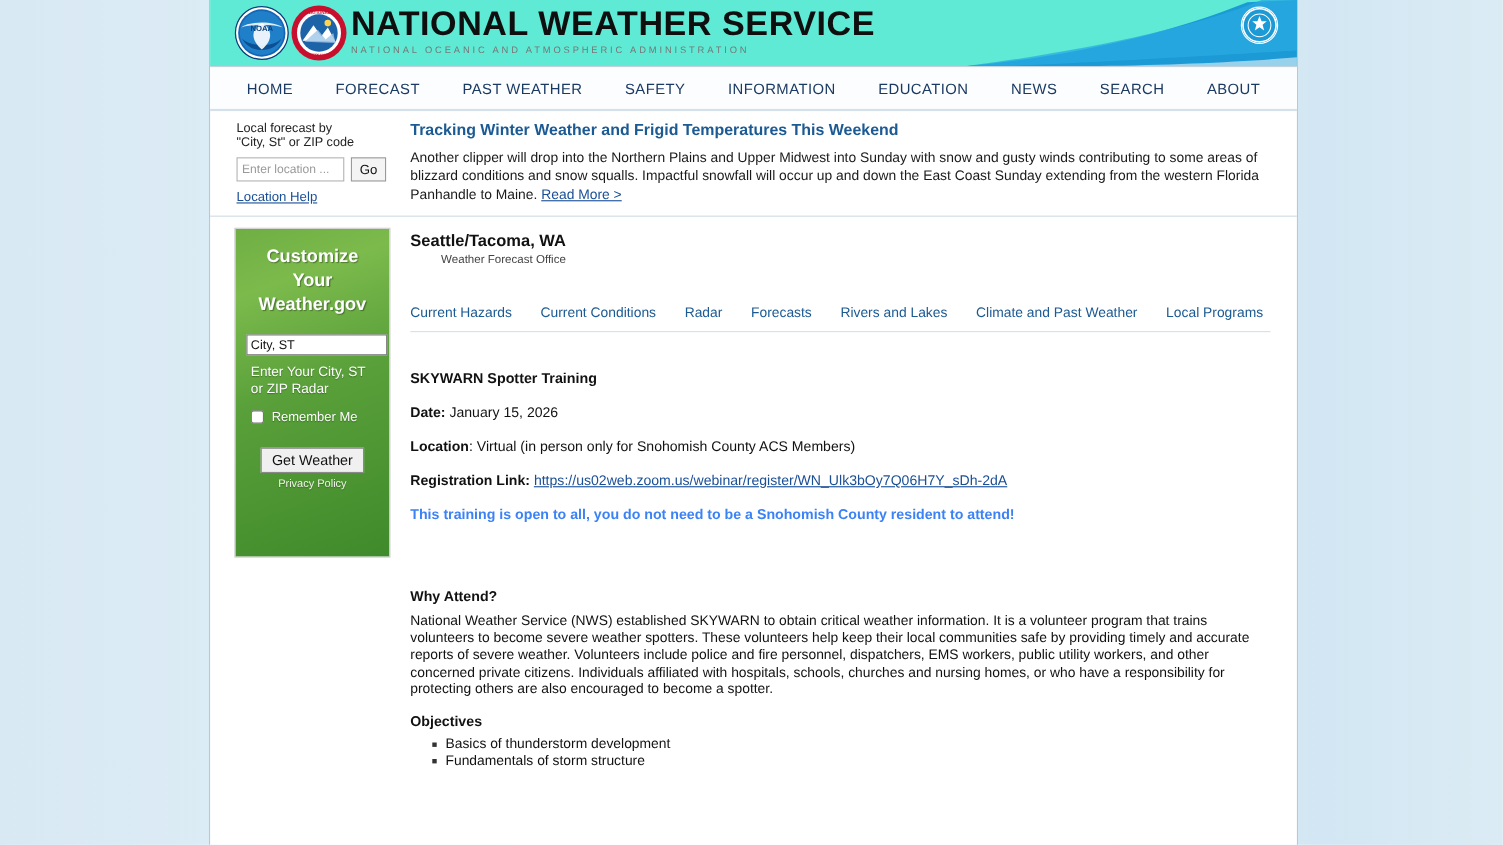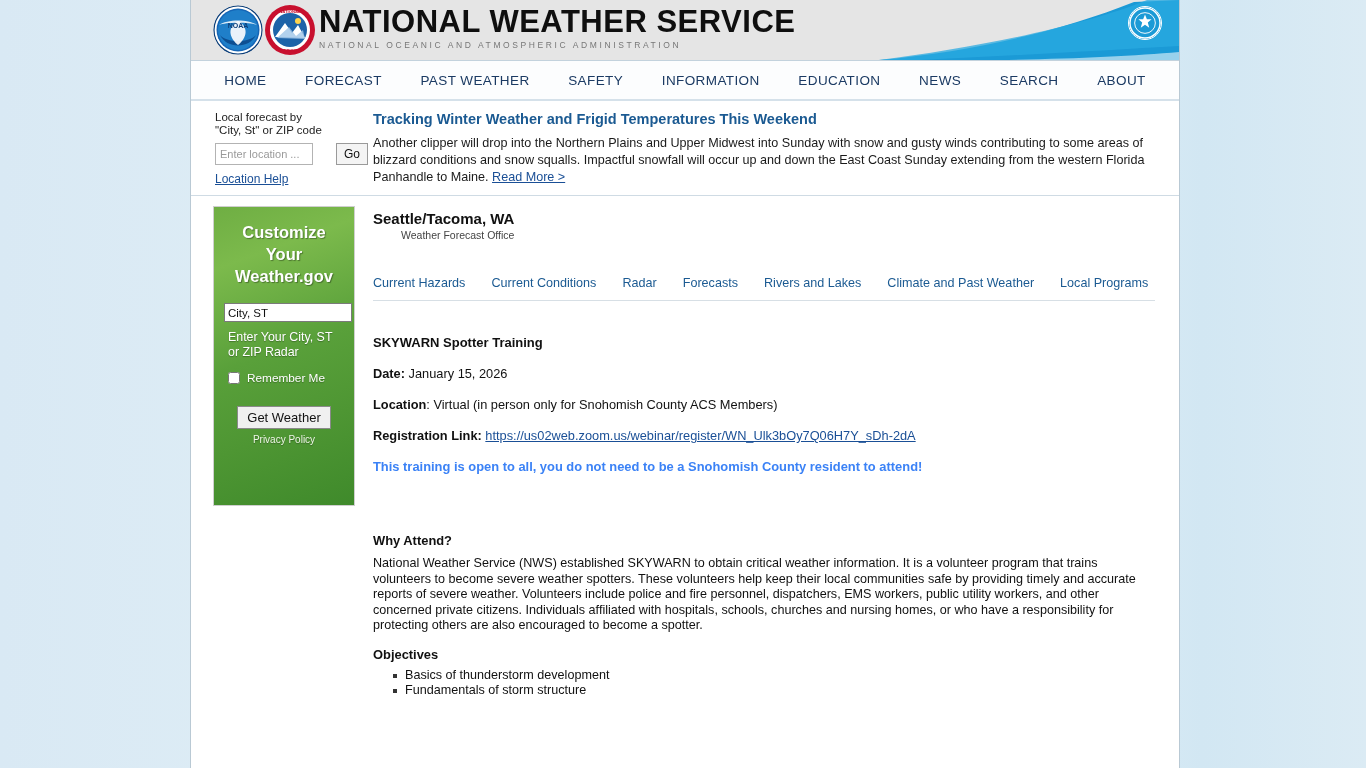--- a/index.html
+++ b/index.html
@@ -28,21 +28,21 @@
     background: #ffffff;
     border-left: 1px solid #b9c9d4;
     border-right: 1px solid #b9c9d4;
   }
 
   
   .masthead {
     position: relative;
     height: 60px;
     overflow: hidden;
-    background: #e5e5e5;
+    background: #5eead4;
   }
   .swoosh {
     position: absolute; right: 0; top: 0; width: 300px; height: 60px;
     overflow: hidden; pointer-events: none;
   }
   .logo-noaa, .logo-nws {
     position: absolute; top: 5px; width: 50px; height: 50px; border-radius: 50%;
   }
   .logo-noaa { left: 22px; }
   .logo-nws  { left: 74px; }
@@ -87,21 +87,21 @@
   
   .alertstrip {
     display: flex;
     border-bottom: 1px solid #cfdbe4;
     padding: 6px 0 8px 0;
   }
   .locbox {
     width: 182px; flex: 0 0 182px; padding-left: 24px; padding-top: 4px;
   }
   .locbox .lbl { font-size: 11.5px; color: #222; line-height: 13px; }
-  .locrow { margin-top: 6px; display: flex; align-items: flex-start; gap: 23px; }
+  .locrow { margin-top: 6px; display: flex; align-items: flex-start; gap: 6px; }
   .locinput {
     width: 98px; height: 22px; font-size: 11px; padding: 1px 4px;
     border: 1px solid #b3b3b3; background: #fff; color: #222;
     font-family: "Liberation Sans", sans-serif;
   }
   .locinput::placeholder { color: #9a9a9a; }
   .gobtn {
     height: 22px; min-width: 32px; font-size: 12px;
     border: 1px solid #9a9a9a; background: #f4f4f4; color: #111;
     font-family: "Liberation Sans", sans-serif; cursor: pointer;

